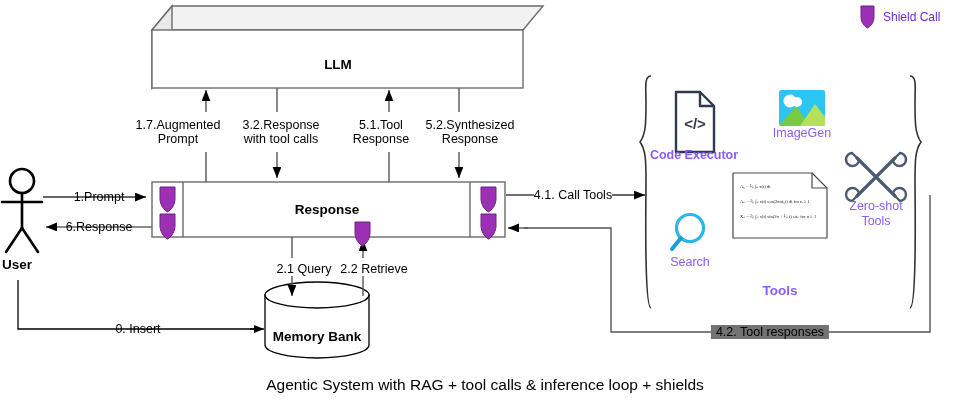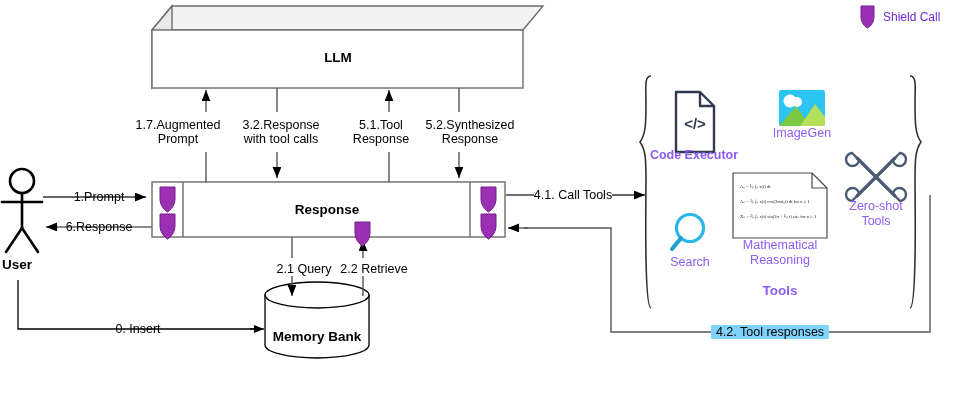--- a/index.html
+++ b/index.html
@@ -173,21 +173,21 @@
     <path d="M355,222 L370,222 L370,233 C370,241 363,246 362.5,246 C362,246 355,241 355,233 Z" fill="#9b30b5" stroke="#6f1f86" stroke-width="1"></path>
   </g>
   <g>
     <path d="M481,187 L496,187 L496,199 C496,207 489,212 488.5,212 C488,212 481,207 481,199 Z" fill="#9b30b5" stroke="#6f1f86" stroke-width="1"></path>
   </g>
   <g>
     <path d="M481,214 L496,214 L496,226 C496,234 489,239 488.5,239 C488,239 481,234 481,226 Z" fill="#9b30b5" stroke="#6f1f86" stroke-width="1"></path>
   </g>
 </svg>
 
-<div class="boxlabel" style="left:338px;top:57px;">LLM</div>
+<div class="boxlabel" style="left:338px;top:64px;">LLM</div>
 <div class="boxlabel" style="left:327px;top:209px;">Response</div>
 <div class="boxlabel" style="left:317px;top:329px;margin-top:7px;">Memory Bank</div>
 <div class="lbl bold" style="left:2px;top:258px;font-size:13.5px;">User</div>
 
 <div class="lbl ctr" style="left:99px;top:190px;">1.Prompt</div>
 <div class="lbl ctr" style="left:99px;top:220px;">6.Response</div>
 <div class="lbl ctr" style="left:138px;top:322px;">0. Insert</div>
 
 <div class="lbl ctr" style="left:178px;top:118px;">
   <div>1.7.Augmented</div>
@@ -203,35 +203,32 @@
 </div>
 <div class="lbl ctr" style="left:470px;top:118px;">
   <div>5.2.Synthesized</div>
   <div>Response</div>
 </div>
 
 <div class="lbl ctr" style="left:304px;top:262px;">2.1 Query</div>
 <div class="lbl ctr" style="left:374px;top:262px;">2.2 Retrieve</div>
 
 <div class="lbl ctr" style="left:573px;top:188px;">4.1. Call Tools</div>
-<div class="lbl ctr" style="left:770px;top:325px;background:#7dd3fc;padding:0 5px;">4.2. Tool responses</div>
+<div class="lbl ctr" style="left:770px;top:325px;background:#737373;padding:0 5px;">4.2. Tool responses</div>
 
 <div class="iconlbl" style="left:694px;top:148px;font-weight:bold;">Code Executor</div>
 <div class="iconlbl" style="left:802px;top:126px;">ImageGen</div>
 <div class="iconlbl" style="left:876px;top:199px;">
   <div>Zero-shot</div>
   <div>Tools</div>
 </div>
 <div class="iconlbl" style="left:690px;top:255px;">Search</div>
-<div class="iconlbl" style="left:780px;top:238px;">
-  <div>Mathematical</div>
-  <div>Reasoning</div>
-</div>
 <div class="iconlbl bold" style="left:780px;top:283px;font-size:13.5px;">Tools</div>
 
 <div class="mathrow" style="left:740px;top:184px;">A₀ = ¹⁄ₚ ∫ₚ x(t) dt</div>
 <div class="mathrow" style="left:740px;top:199px;">Aₙ = ²⁄ₚ ∫ₚ x(t) cos(2πnf₀t) dt      for n ≥ 1</div>
 <div class="mathrow" style="left:740px;top:214px;">Xₙ = ²⁄ₚ ∫ₚ x(t) sin(2π + ¹⁄ₚ t) ωtₙ      for n ≥ 1</div>
 
 <div class="legend-txt" style="left:883px;top:10px;">Shield Call</div>
 
+<div class="caption">Agentic System with RAG + tool calls &amp; inference loop + shields</div>
 
 </div>
 
 </body></html>

